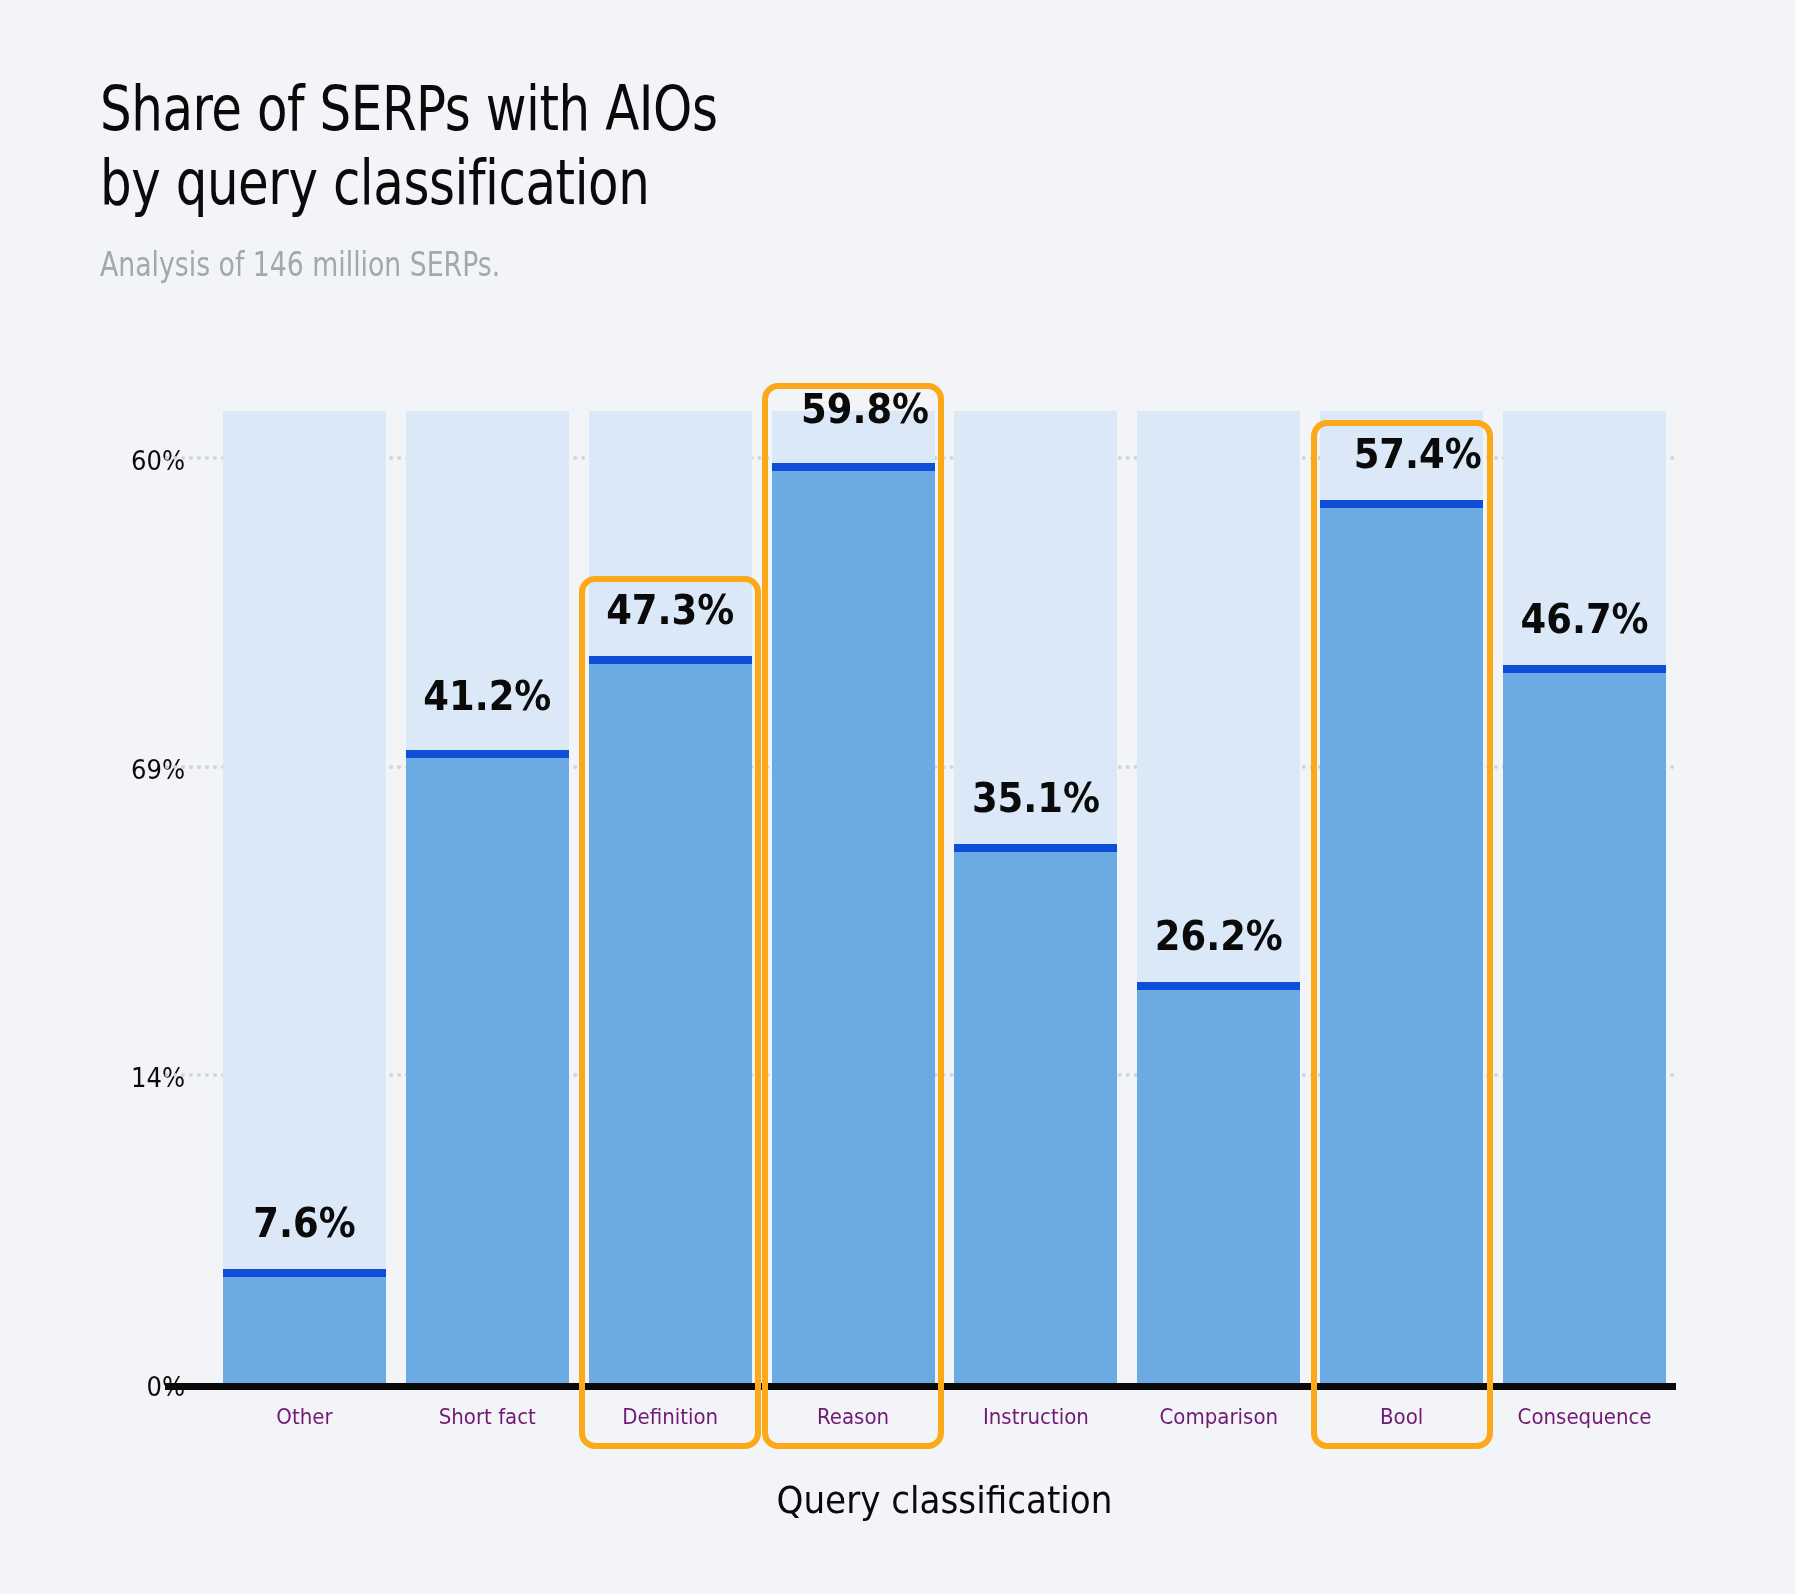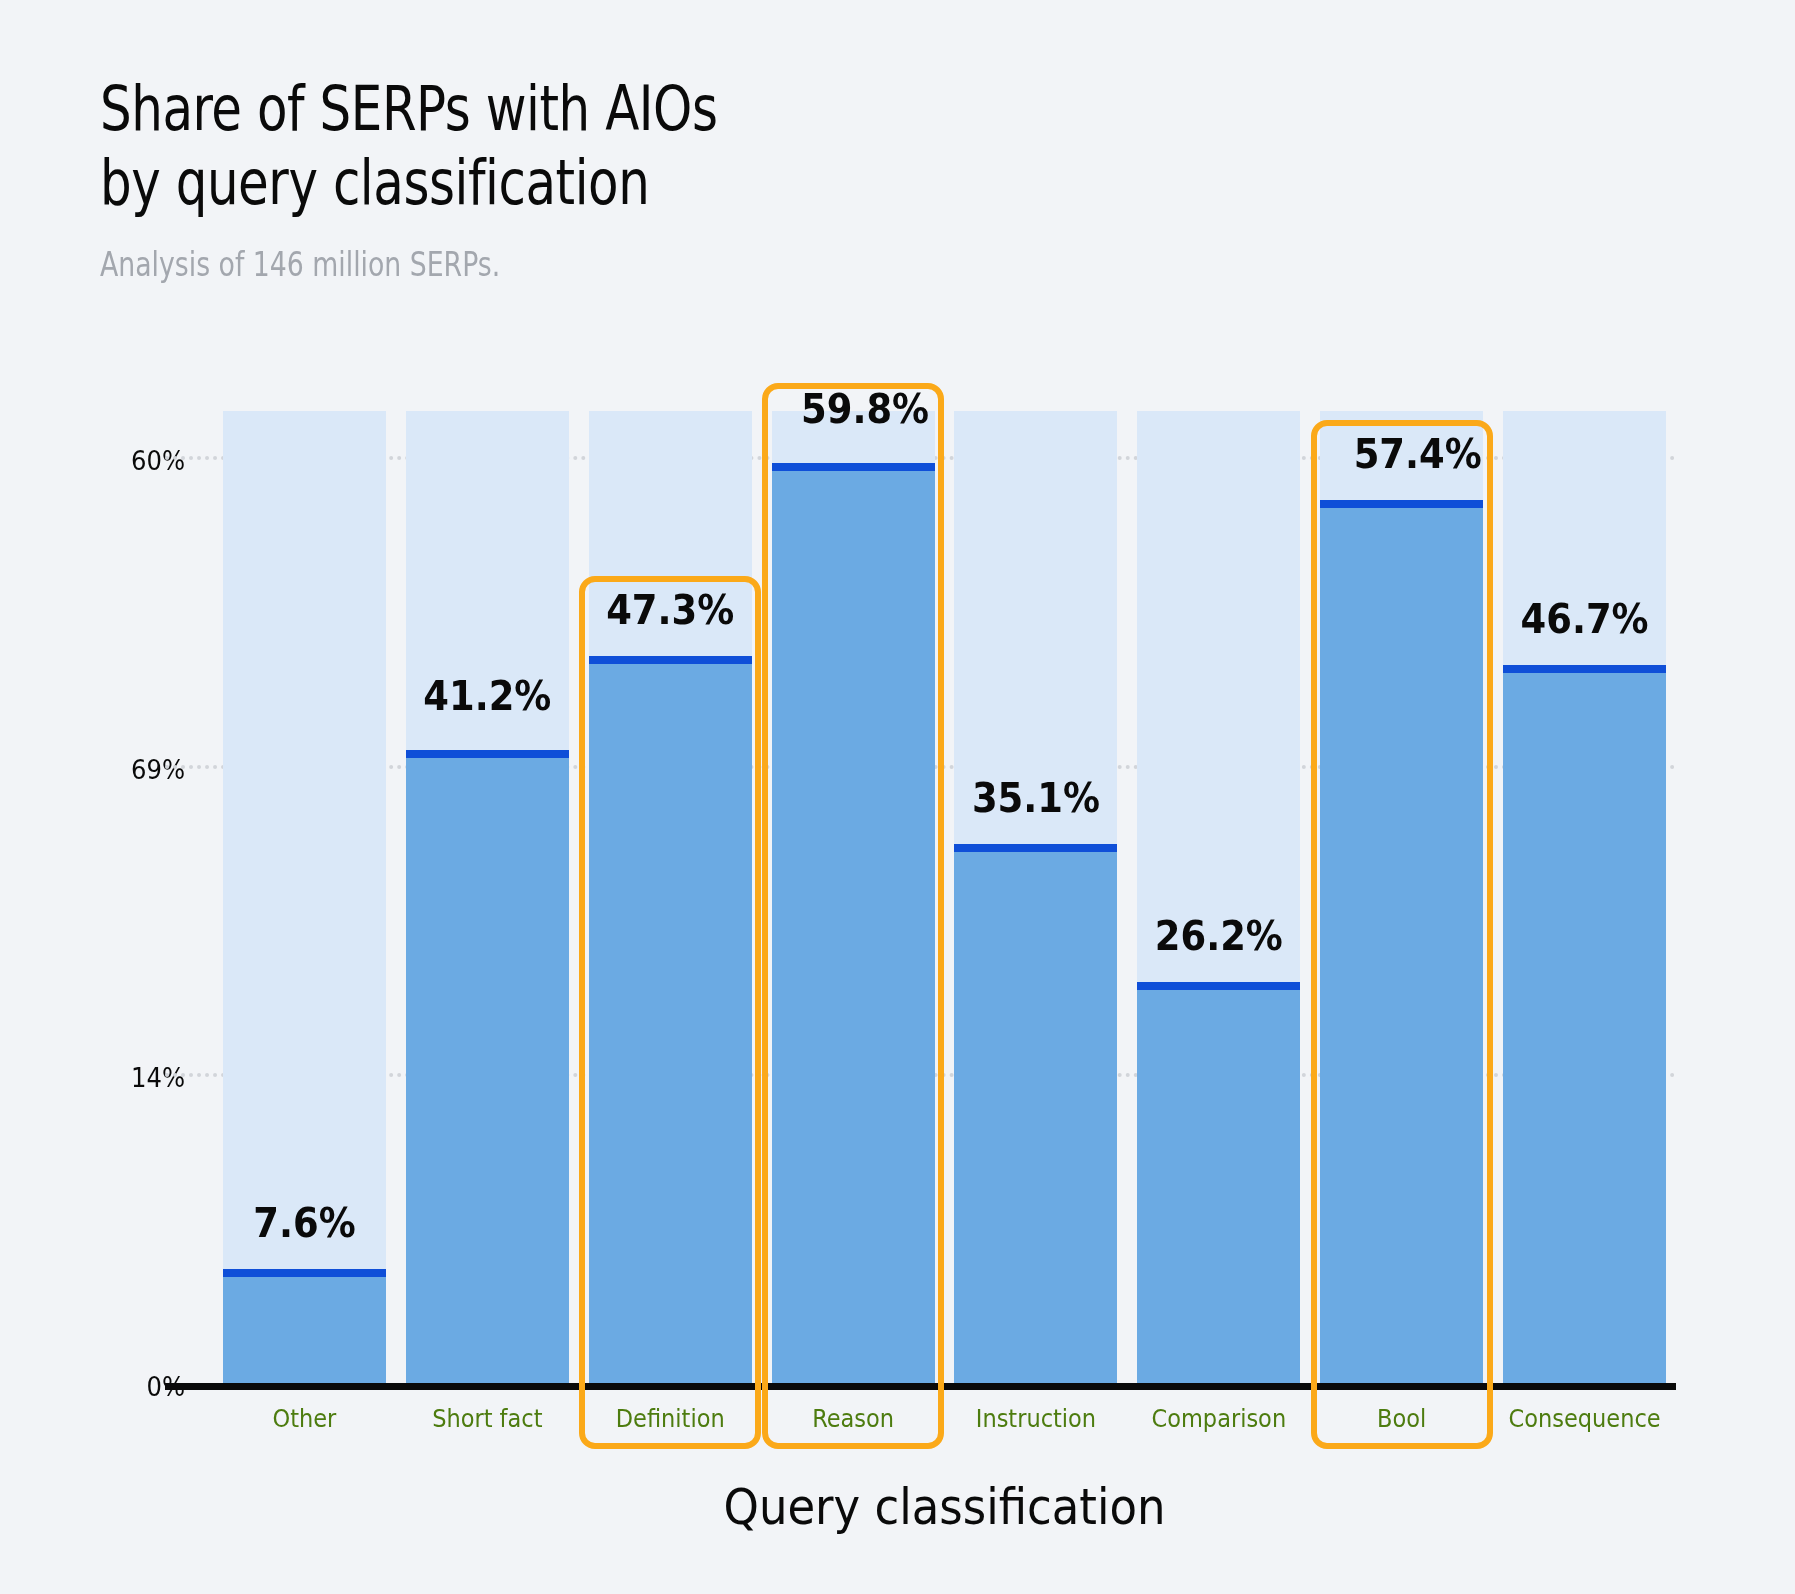--- a/index.html
+++ b/index.html
@@ -157,33 +157,33 @@
     top: 1404px;
     width: 1463px;
     display: flex;
   }
   .xlabel-slot {
     flex: 1 1 0;
     text-align: center;
   }
   .xlabel {
     font-family: "DejaVu Sans Condensed", "Liberation Sans Narrow", "Liberation Sans", sans-serif;
-    font-size: 25px;
-    color: #4d7c0f;
+    font-size: 22px;
+    color: #701a75;
     white-space: nowrap;
   }
 
   .xtitle {
     position: absolute;
     left: 213px;
     top: 1478px;
     width: 1463px;
     text-align: center;
     font-family: "DejaVu Sans Condensed", "Liberation Sans Narrow", "Liberation Sans", sans-serif;
-    font-size: 50px;
+    font-size: 38px;
     color: #0A0A0A;
   }
 
   
   .highlights {
     position: absolute;
     left: 0; top: 0;
     width: 1795px; height: 1594px;
     pointer-events: none;
   }

